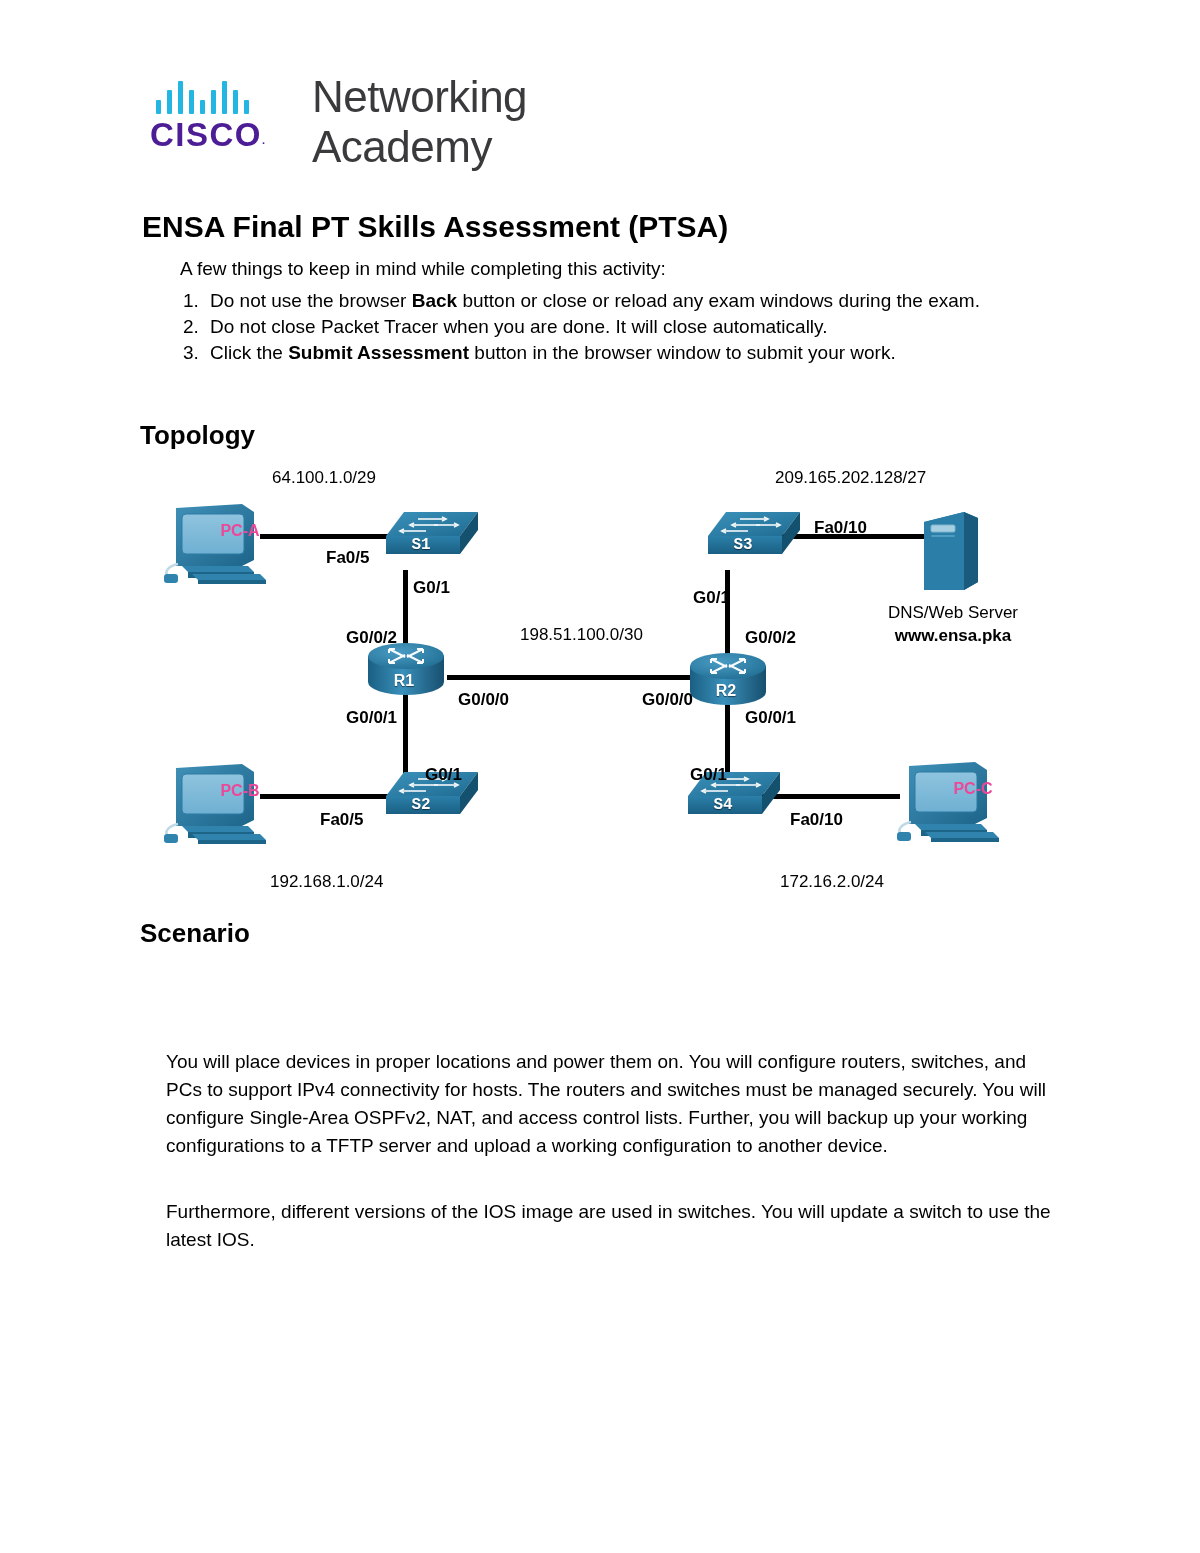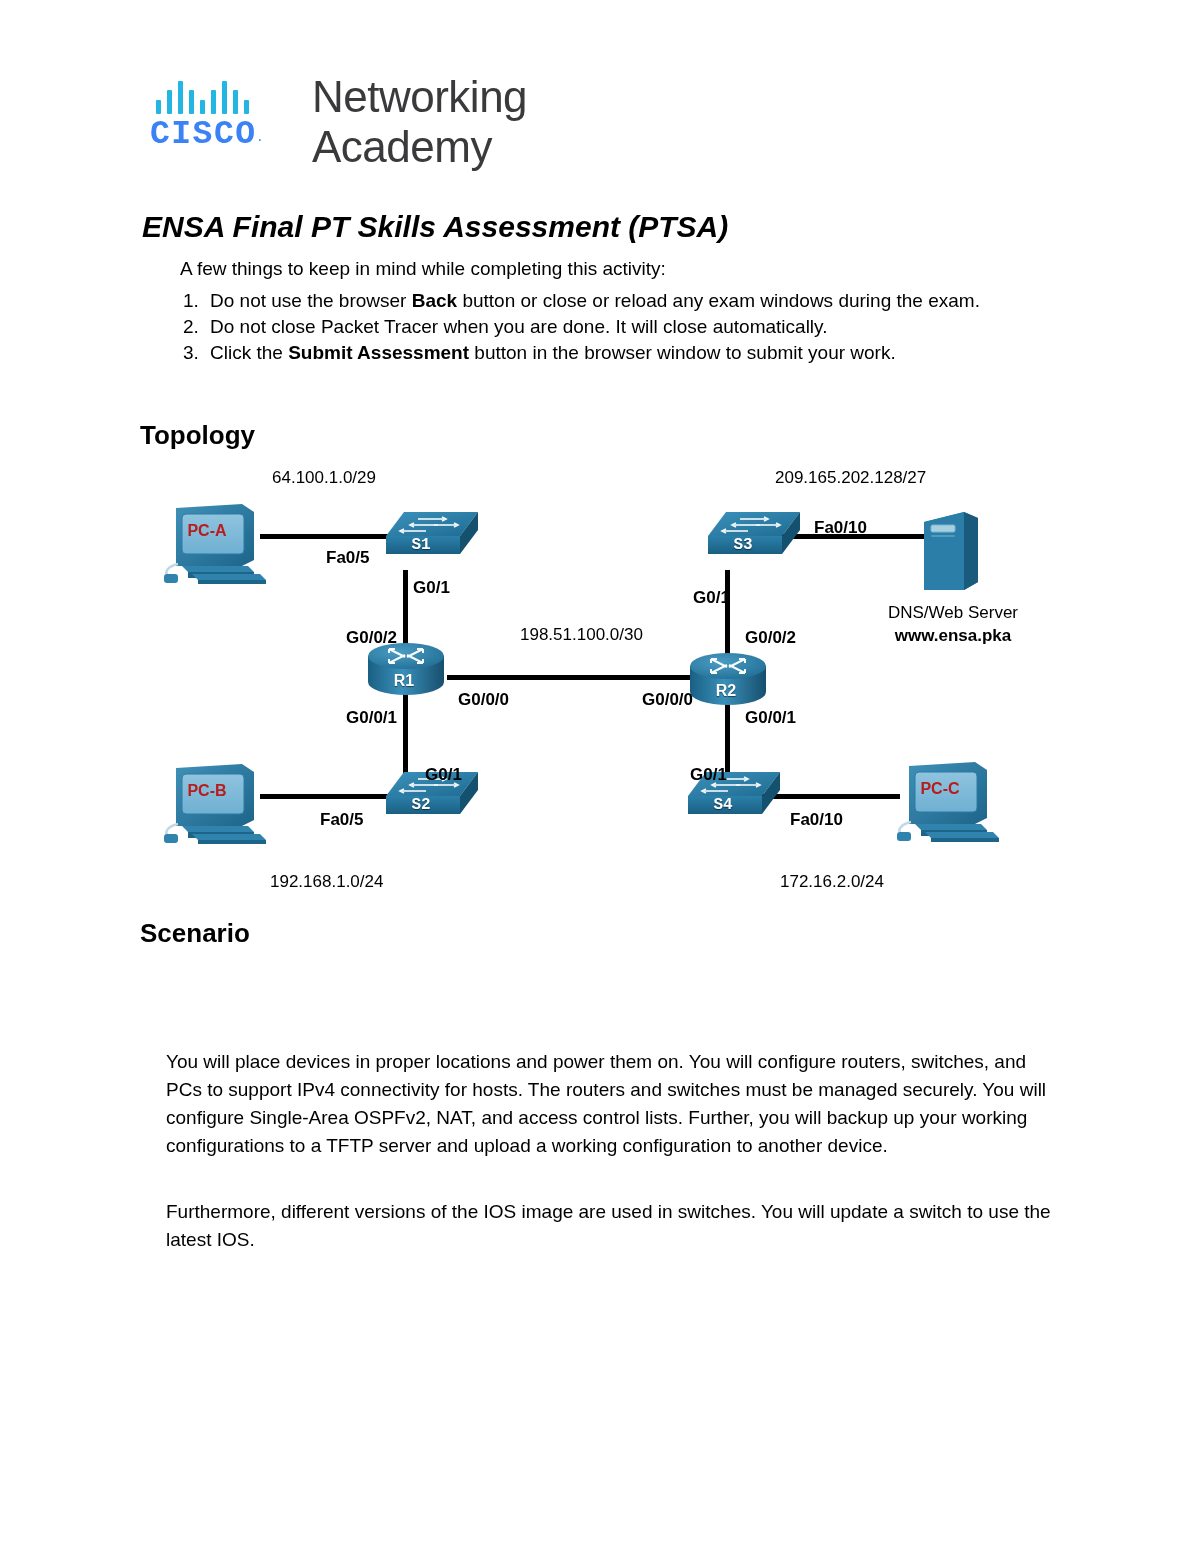--- a/index.html
+++ b/index.html
@@ -47,25 +47,25 @@
   .bridge i {
     display: block;
     width: 5px;
     background: #23b6e3;
     border-radius: 1px;
   }
   .bridge i.s { height: 14px; }
   .bridge i.m { height: 24px; }
   .bridge i.t { height: 33px; }
   .cisco-word {
-    font-family: Liberation Mono, monospace;
+    font-family: Liberation Sans, sans-serif;
     font-weight: bold;
     font-size: 33px;
     letter-spacing: 1.5px;
-    color: #3b82f6;
+    color: #4c1d95;
     line-height: 34px;
   }
   .cisco-word .tm {
     font-size: 11px;
     vertical-align: 2px;
     letter-spacing: 0;
   }
   .logo-words {
     margin-left: 24px;
     margin-top: -6px;
@@ -78,21 +78,20 @@
   }
 
   
   .doc-title {
     position: absolute;
     left: 142px;
     top: 210px;
     font-size: 30px;
     font-weight: bold;
     letter-spacing: 0px;
-    font-style: italic;
   }
   .intro-lead {
     position: absolute;
     left: 180px;
     top: 258px;
     font-size: 19px;
   }
   ol.intro-list {
     position: absolute;
     left: 168px;
@@ -194,21 +193,22 @@
   
   .pc { position: absolute; width: 104px; height: 84px; }
   .pc .name {
     position: absolute;
     left: 14px;
     top: 20px;
     width: 62px;
     text-align: center;
     font-size: 16px;
     font-weight: bold;
-    color: #b91c1c;
+    color: #ec4899;
+    padding-left: 33px;
   }
 
   
   .srv { position: absolute; width: 58px; height: 82px; }
   .srv-cap {
     position: absolute;
     text-align: center;
     font-size: 17px;
     white-space: nowrap;
   }

